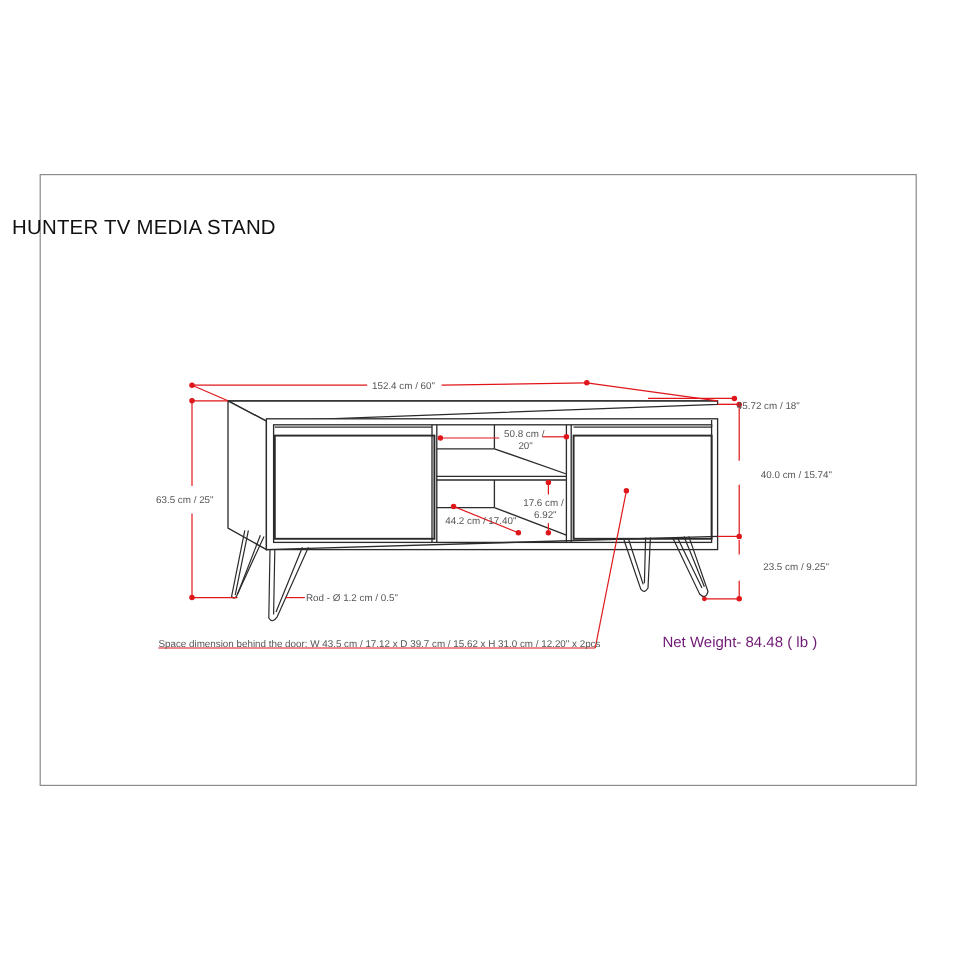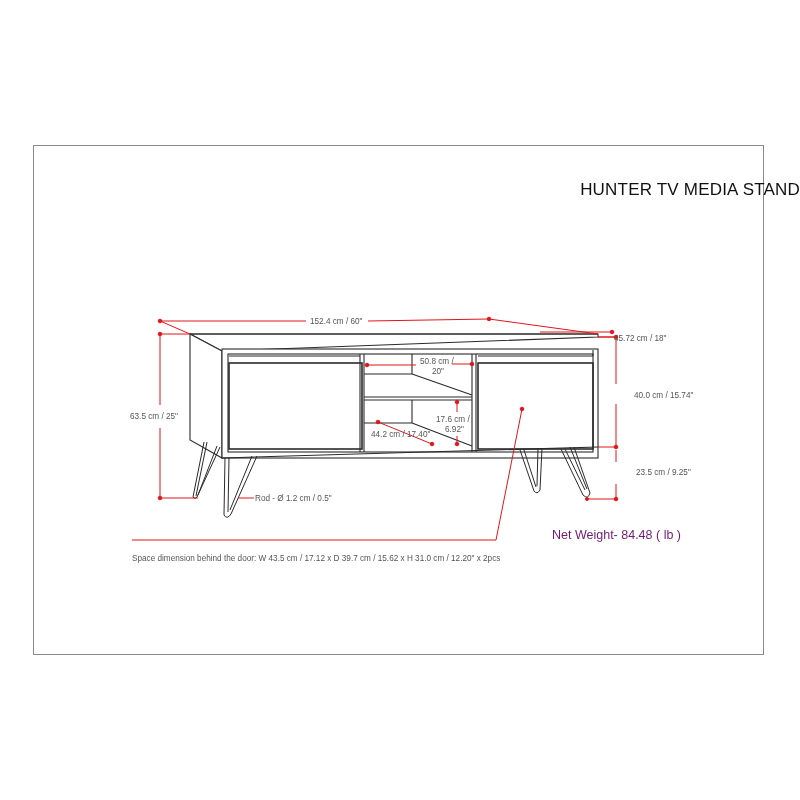--- a/index.html
+++ b/index.html
@@ -1,22 +1,22 @@
 <!DOCTYPE html>
 <html><head>
   <meta charset="utf-8">
   <style>
     html, body { margin: 0; padding: 0; background: #ffffff; }
     body { width: 800px; height: 800px; position: relative; overflow: hidden; font-family: "Liberation Sans", sans-serif; }
     .frame { position: absolute; left: 33px; top: 145px; width: 731px; height: 510px; border: 1.5px solid #8a8a8a; box-sizing: border-box; }
-    .title { position: absolute; left: 0; top: 180px; width: 800px; text-align: right; font-size: 17px; color: #111; letter-spacing: 0.2px; padding-left: 10px; box-sizing: border-box; }
+    .title { position: absolute; left: 0; top: 180px; width: 800px; text-align: left; font-size: 17px; color: #111; letter-spacing: 0.2px; padding-left: 10px; box-sizing: border-box; }
     svg.diagram { position: absolute; left: 0; top: 0; }
     .dim { font-family: "Liberation Sans", sans-serif; font-size: 8.2px; fill: #555; }
     .weight { position: absolute; left: 552px; top: 528px; font-size: 12.5px; color: #701a75; }
-    .space { position: absolute; left: 132px; top: 554px; font-size: 8.2px; color: #555; }
+    .space { position: absolute; left: 132px; top: 532px; font-size: 8.2px; color: #555; }
   </style>
 </head>
 <body>
 
 <div class="frame"></div>
 
 <div class="title">HUNTER TV MEDIA STAND</div>
 
 <svg class="diagram" width="800" height="800" viewBox="0 0 800 800">
 

